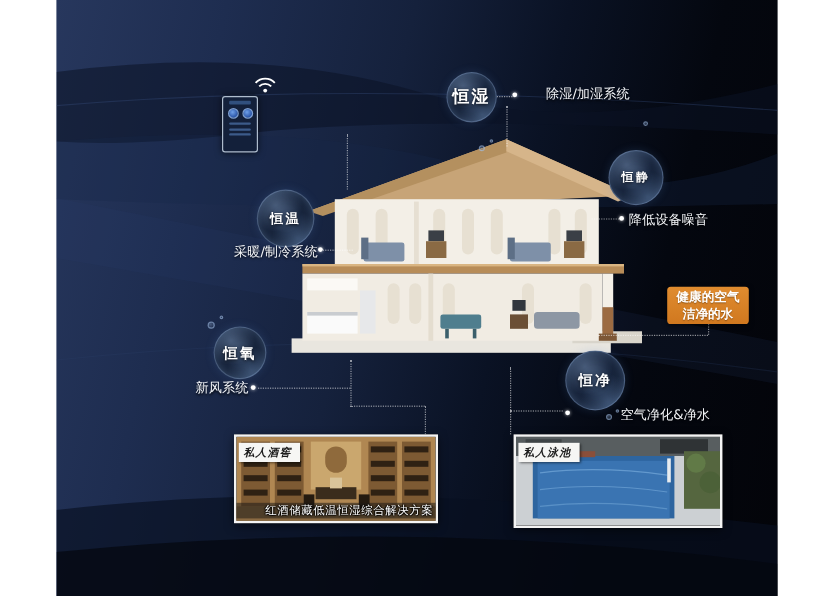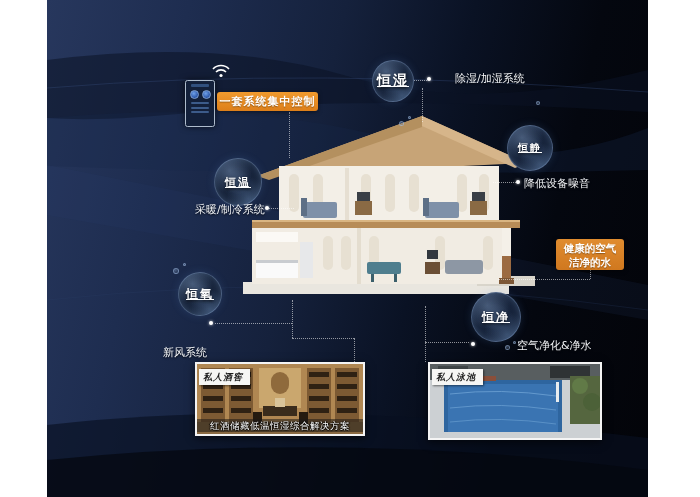--- a/index.html
+++ b/index.html
@@ -11,36 +11,36 @@
   #stage svg.bg { position:absolute; left:0; top:0; }
 
   
   .bubble { position:absolute; border-radius:50%; display:flex; align-items:center; justify-content:center;
             color:#fff; font-weight:bold; letter-spacing:2px;
             background: radial-gradient(circle at 32% 26%, rgba(150,180,220,.38), rgba(150,180,220,0) 48%),
                         radial-gradient(circle at 72% 86%, rgba(130,170,220,.30), rgba(130,170,220,0) 42%),
                         radial-gradient(circle, #263754 0%, #101b30 62%, #0a1322 100%);
             border:1px solid rgba(160,195,245,.38);
             box-shadow: inset 0 0 10px rgba(140,180,235,.35), 0 0 8px rgba(90,140,210,.18);
-            text-shadow:0 1px 3px rgba(0,0,0,.8);text-decoration:underline; }
+            text-shadow:0 1px 3px rgba(0,0,0,.8); }
   .b-hengwen { left:167px; top:158px; width:48px; height:48px; font-size:11px; }
   .b-hengshi { left:325px; top:60px;  width:42px; height:42px; font-size:14px; }
   .b-hengjing{ left:460px; top:125px; width:46px; height:46px; font-size:10px; }
   .b-hengyang{ left:131px; top:272px; width:44px; height:44px; font-size:12px; }
   .b-hengjin { left:424px; top:292px; width:50px; height:50px; font-size:12px; }
   .mini { position:absolute; border-radius:50%; border:1px solid rgba(170,200,240,.5);
           background:radial-gradient(circle at 35% 30%, rgba(160,190,230,.35), rgba(20,30,50,.2)); }
 
   
   .lbl { position:absolute; color:#f5f7fa; font-size:11px; white-space:nowrap;
          text-shadow:0 1px 2px rgba(0,0,0,.85); }
   .l-chushi  { left:388px; top:71px;padding-left:20px; }
   .l-jiangdi { left:477px; top:176px; }
   .l-cainuan { left:148px; top:202px; }
-  .l-xinfeng { left:116px; top:316px;margin-top:29px; }
+  .l-xinfeng { left:116px; top:316px; }
   .l-kongqi  { left:430px; top:338px;margin-left:40px; }
   .dot { position:absolute; width:4px; height:4px; border-radius:50%; background:#fff;
          box-shadow:0 0 3px rgba(255,255,255,.8); }
 
   
   .hline { position:absolute; border-top:1px dotted rgba(255,255,255,.55); height:0; }
   .vline { position:absolute; border-left:1px dotted rgba(255,255,255,.55); width:0; }
 
   
   .callout { position:absolute; color:#fff; font-weight:bold; text-align:center;
@@ -66,23 +66,23 @@
   
   .card { position:absolute; border:2px solid #f4f4f4; background:#222;
           box-shadow:0 2px 8px rgba(0,0,0,.6); }
   .card-wine { left:148px; top:362px; width:170px; height:74px; }
   .card-pool { left:381px; top:362px; width:174px; height:78px; }
   .card svg { display:block; }
   .card .tag { position:absolute; left:2px; top:5px; background:#f6f6f4; color:#1c1c1c;
                font-size:9px; font-weight:bold; padding:1.5px 7px 1.5px 4px; letter-spacing:1px;
                box-shadow:1px 1px 2px rgba(0,0,0,.5);font-style:italic; }
   .card .caption { position:absolute; left:0; right:0; bottom:2px; height:13px; line-height:13px;
-                   text-align:center; color:#fff; font-size:9.5px; letter-spacing:.5px;
+                   color:#fff; font-size:9.5px; letter-spacing:.5px;
                    background:rgba(30,26,22,.55);
-                   text-shadow:0 1px 1px #000, 1px 0 1px #000, -1px 0 1px #000; }
+                   text-shadow:0 1px 1px #000, 1px 0 1px #000, -1px 0 1px #000;padding-left:24px; }
   .card-pool .caption { background:rgba(55,55,58,.78); }
 
   .house { position:absolute; left:192px; top:110px; }
 </style>
 </head>
 <body>
 <div id="frame">
 
 <div id="stage">
 
@@ -182,21 +182,20 @@
     <div class="topbar"></div>
     <div class="dials">
       <div class="dial"></div>
       <div class="dial"></div>
     </div>
     <div class="row"></div>
     <div class="row"></div>
     <div class="row"></div>
   </div>
 
-  <div class="callout c-control">一套系统集中控制</div>
   <div class="callout c-healthy">
     <div>健康的空气</div>
     <div>洁净的水</div>
   </div>
 
   <div class="bubble b-hengshi">
         <span>恒湿</span>
       </div>
   <div class="bubble b-hengjing">
         <span>恒静</span>

